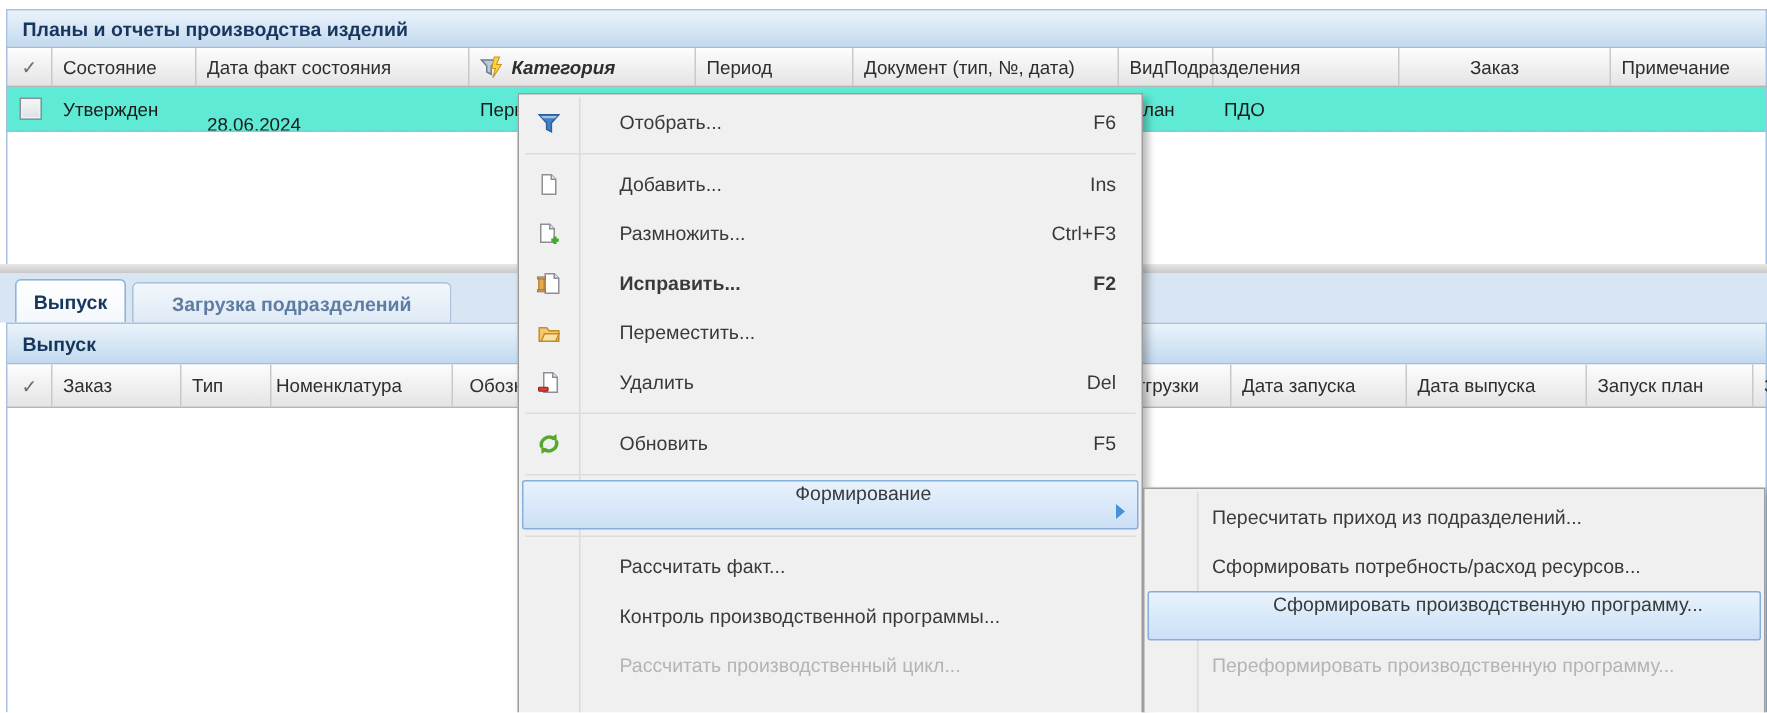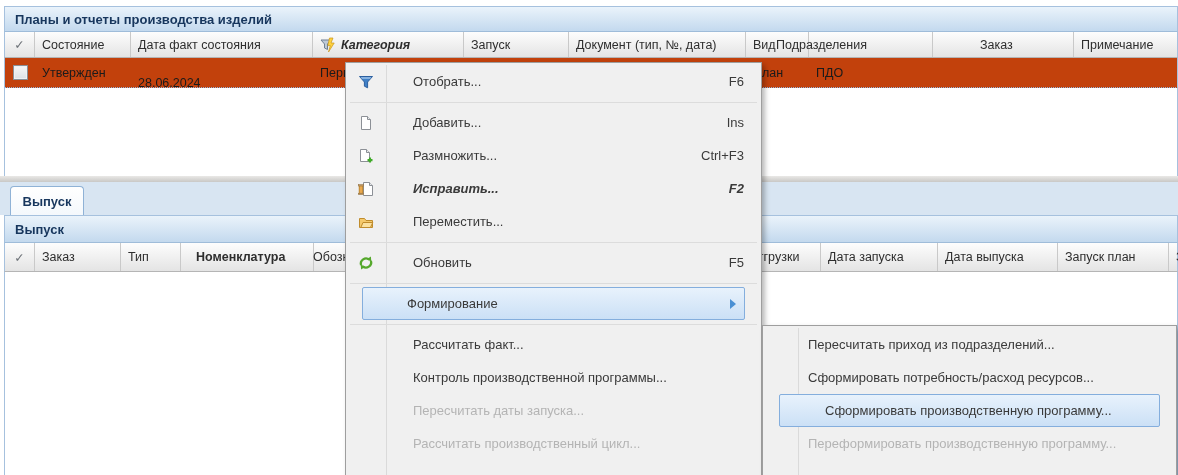--- a/index.html
+++ b/index.html
@@ -12,21 +12,21 @@
                 border-bottom:1px solid #9fbcd9;color:#17365d;font-weight:bold;font-size:13px;
                 display:flex;align-items:center;padding-left:10px;box-sizing:border-box;}
   .tbl-header{background:linear-gradient(#fdfdfd,#e4e4e4);border-bottom:1px solid #b5b5b5;
               box-sizing:border-box;border-left:1px solid #a6c1de;border-right:1px solid #a6c1de;}
   .th{position:absolute;top:0;bottom:0;display:flex;align-items:center;padding-left:7px;
       font-size:12.5px;color:#2e2e2e;border-right:1px solid #c9c9c9;box-sizing:border-box;
       overflow:hidden;white-space:nowrap;}
   .th.center{justify-content:center;padding-left:0;color:#6a6f75;}
   .th.cat{font-weight:bold;font-style:italic;gap:5px;}
   .tbl-body{background:#fff;border-left:1px solid #a6c1de;border-right:1px solid #a6c1de;box-sizing:border-box;}
-  .row-sel{background:#c2410c;border-bottom:1px dotted #90b4dc;box-sizing:border-box;
+  .row-sel{background:#5eead4;border-bottom:1px dotted #90b4dc;box-sizing:border-box;
            border-left:1px solid #a6c1de;border-right:1px solid #a6c1de;}
   .td{position:absolute;top:0;bottom:0;display:flex;align-items:center;padding-left:7px;
       font-size:12.5px;color:#1b1b1b;overflow:hidden;white-space:nowrap;}
   .cbx{width:13px;height:13px;background:linear-gradient(#f7f7f7,#dde1e5);border:1px solid #8a9097;
        box-shadow:inset 0 0 0 1px #eef1f4;}
 
   
   .splitter{background:linear-gradient(#e9e8e6,#c9c8c6);}
   .tabbar{background:#d8e5f2;}
   .tab{position:absolute;box-sizing:border-box;font-size:13px;font-weight:bold;
@@ -35,24 +35,24 @@
   .tab.inactive{background:linear-gradient(#f2f7fc,#dfeaf5);border:1px solid #a9c2dd;border-bottom:none;color:#5f7da3;}
 
   
   .menu{background:#f0f0f0;border:1px solid #9e9e9e;box-shadow:3px 3px 5px rgba(0,0,0,.28);
         box-sizing:border-box;padding-top:2px;}
   .icon-col-line{position:absolute;top:2px;bottom:0;width:1px;background:#dadada;}
   .mi{position:relative;height:33px;display:flex;align-items:center;font-size:13px;color:#3a3a3a;}
   .mi .ico{position:absolute;left:11px;width:18px;height:18px;display:flex;align-items:center;justify-content:center;}
   .mi .lbl{padding-left:67px;white-space:nowrap;overflow:hidden;}
   .mi .sc{margin-left:auto;padding-right:17px;white-space:nowrap;text-align:center;}
-  .mi.bold .lbl,.mi.bold .sc{font-weight:bold;font-style:italic;}
+  .mi.bold .lbl,.mi.bold .sc{font-weight:bold;}
   .mi.disabled .lbl,.mi.disabled .sc{color:#b4b4b4;}
-  .mi.hl{margin:0 16px;height:31px;border:1px solid #84aedd;border-radius:2px;
-         background:linear-gradient(#e8f2fc,#cbe0f6);}
+  .mi.hl{margin:0 2px;height:31px;border:1px solid #84aedd;border-radius:2px;
+         background:linear-gradient(#e8f2fc,#cbe0f6);flex-direction:column;}
   .mi.hl .lbl{padding-left:44px;}
   .msep{height:8px;position:relative;}
   .msep::after{content:"";position:absolute;left:4px;right:4px;top:4px;height:1px;background:#dcdcdc;}
   .sub-arrow{margin-left:auto;margin-right:8px;width:0;height:0;border-top:5px solid transparent;
              border-bottom:5px solid transparent;border-left:6px solid #4a90d4;}
   .smenu .mi .lbl{padding-left:45px;}
 </style>
 </head>
 <body>
 
@@ -68,21 +68,21 @@
     <div class="th" style="left:126px;width:182px;">Дата факт состояния</div>
     <div class="th cat" style="left:308px;width:151px;">
       <span class="abs" style="position:static;width:16px;height:16px;">
         <svg width="16" height="16" viewBox="0 0 16 16">
           <polygon points="1,3 11,3 7.5,7 7.5,12.5 4.5,11 4.5,7" fill="#bdc9d8" stroke="#6e7f93" stroke-width="1"></polygon>
           <polygon points="9.5,1 13,1 11,6 14.2,6 8.5,15 10.3,8.6 7.8,8.6" fill="#ffd23e" stroke="#c8951a" stroke-width="0.7"></polygon>
         </svg>
       </span>
       <span>Категория</span>
     </div>
-    <div class="th" style="left:459px;width:105px;">Запуск</div>
+    <div class="th" style="left:459px;width:105px;">Период</div>
     <div class="th" style="left:564px;width:177px;">Документ (тип, №, дата)</div>
     <div class="th" style="left:741px;width:63px;">Вид</div>
     <div class="th" style="left:764px;width:164px;">Подразделения</div>
     <div class="th" style="left:968px;width:101px;">Заказ</div>
     <div class="th" style="left:1069px;width:105px;border-right:none;">Примечание</div>
   </div>
 
   <div class="abs row-sel" style="left:4px;top:58px;width:1174px;height:30px;">
     <div class="td" style="left:0;width:30px;justify-content:center;padding-left:0;">
       <div class="cbx"></div>
@@ -95,31 +95,34 @@
   </div>
 
   <div class="abs tbl-body" style="left:4px;top:88px;width:1174px;height:88px;"></div>
 
   <div class="abs splitter" style="left:0;top:176px;width:1178px;height:6px;"></div>
 
   <div class="abs tabbar" style="left:0;top:182px;width:1178px;height:33px;">
     <div class="tab active" style="left:10px;top:4px;width:74px;height:29px;">
       <span>Выпуск</span>
     </div>
+    <div class="tab inactive" style="left:88px;top:6px;width:213px;height:27px;">
+      <span>Загрузка подразделений</span>
+    </div>
   </div>
 
   <div class="abs panel-header" style="left:4px;top:215px;width:1174px;height:28px;">
     <span>Выпуск</span>
   </div>
 
   <div class="abs tbl-header" style="left:4px;top:243px;width:1174px;height:29px;">
     <div class="th center" style="left:0;width:30px;">✓</div>
     <div class="th" style="left:30px;width:86px;">Заказ</div>
     <div class="th" style="left:116px;width:60px;">Тип</div>
-    <div class="th" style="left:184px;width:125px;font-weight:bold;">Номенклатура</div>
+    <div class="th" style="left:172px;width:125px;">Номенклатура</div>
     <div class="th" style="left:301px;width:407px;">Обозначение</div>
     <div class="th" style="left:708px;width:108px;">Дата отгрузки</div>
     <div class="th" style="left:816px;width:117px;">Дата запуска</div>
     <div class="th" style="left:933px;width:120px;">Дата выпуска</div>
     <div class="th" style="left:1053px;width:111px;">Запуск план</div>
     <div class="th" style="left:1164px;width:110px;border-right:none;">Запуск факт</div>
   </div>
 
   <div class="abs tbl-body" style="left:4px;top:272px;width:1174px;height:203px;"></div>
 
@@ -180,20 +183,31 @@
       <span class="ico">
         <svg width="16" height="16" viewBox="0 0 16 16">
           <path d="M1.5,4.5 h5 l1.5,2 h6.5 v7 h-13 z" fill="#f5c96b" stroke="#c08c2c"></path>
           <path d="M2.8,13.5 l2.2,-5 h9.8 l-2.4,5 z" fill="#fbe1a0" stroke="#c08c2c"></path>
         </svg>
       </span>
       <span class="lbl">Переместить...</span>
       <span class="sc"></span>
     </div>
 
+    <div class="mi">
+      <span class="ico">
+        <svg width="16" height="16" viewBox="0 0 16 16">
+          <path d="M4.5,1.5 h6 l3,3 v10 h-9 z" fill="#ffffff" stroke="#8c9096"></path>
+          <path d="M10.5,1.5 v3 h3" fill="#e8eaec" stroke="#8c9096"></path>
+          <rect x="1" y="11.2" width="6.4" height="2.6" rx="0.6" fill="#d23c3c" stroke="#9c1f1f" stroke-width="0.7"></rect>
+        </svg>
+      </span>
+      <span class="lbl">Удалить</span>
+      <span class="sc">Del</span>
+    </div>
 
     <div class="msep"></div>
 
     <div class="mi">
       <span class="ico">
         <svg width="16" height="16" viewBox="0 0 16 16">
           <path d="M3.1,10.2 a5.2,5.2 0 0 1 8.2,-5.6" stroke="#55a82c" stroke-width="2.3" fill="none"></path>
           <polygon points="12.9,1.4 13.3,6.4 8.7,4.3" fill="#55a82c"></polygon>
           <path d="M12.9,5.8 a5.2,5.2 0 0 1 -8.2,5.6" stroke="#55a82c" stroke-width="2.3" fill="none"></path>
           <polygon points="3.1,14.6 2.7,9.6 7.3,11.7" fill="#55a82c"></polygon>
@@ -213,23 +227,20 @@
     <div class="msep"></div>
 
     <div class="mi">
       <span class="lbl">Рассчитать факт...</span>
     </div>
 
     <div class="mi">
       <span class="lbl">Контроль производственной программы...</span>
     </div>
 
-    <div class="mi disabled">
-      <span class="lbl">Пересчитать даты запуска...</span>
-    </div>
 
     <div class="mi disabled">
       <span class="lbl">Рассчитать производственный цикл...</span>
     </div>
   </div>
 
   <div class="abs menu smenu" style="left:762px;top:325px;width:415px;height:177px;">
     <div class="icon-col-line" style="left:35px;"></div>
 
     <div class="mi">

